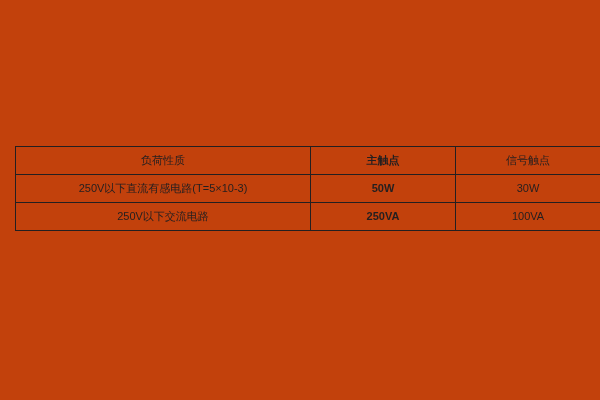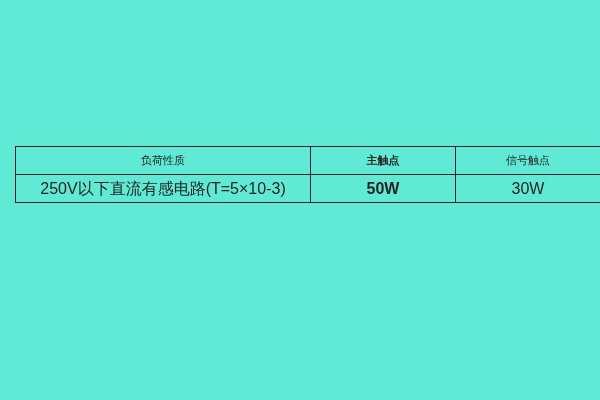--- a/index.html
+++ b/index.html
@@ -10,39 +10,39 @@
     width: 600px;
     height: 400px;
     background: #ffffff;
     font-family: "Liberation Sans", sans-serif;
     overflow: hidden;
   }
   .page {
     position: relative;
     width: 600px;
     height: 400px;
-    background: #5eead4;
+    background: #c2410c;
   }
   .table-wrap {
     position: absolute;
     left: 15px;
     top: 146px;
     width: 570px;
   }
   table.spec-table {
     border-collapse: collapse;
     width: 570px;
     table-layout: fixed;
   }
   table.spec-table td {
     border: 1px solid #231f20;
     height: 27px;
     text-align: center;
     vertical-align: middle;
-    font-size: 16px;
+    font-size: 11px;
     color: #231f20;
     font-family: "Liberation Sans", sans-serif;
     line-height: 1.2;
     padding: 0 2px;
     white-space: nowrap;
   }
   table.spec-table td.col-a { width: 290px; }
   table.spec-table td.col-b { width: 140px; font-weight: bold; }
   table.spec-table td.col-c { width: 140px; margin-top: 46px; }
   table.spec-table tr.header-row td {
@@ -59,16 +59,21 @@
         <tr class="header-row">
           <td class="col-a">负荷性质</td>
           <td class="col-b">主触点</td>
           <td class="col-c">信号触点</td>
         </tr>
         <tr>
           <td class="col-a">250V以下直流有感电路(T=5×10-3)</td>
           <td class="col-b">50W</td>
           <td class="col-c">30W</td>
         </tr>
+        <tr>
+          <td class="col-a">250V以下交流电路</td>
+          <td class="col-b">250VA</td>
+          <td class="col-c">100VA</td>
+        </tr>
       </tbody>
     </table>
   </div>
 </div>
 
 </body></html>

